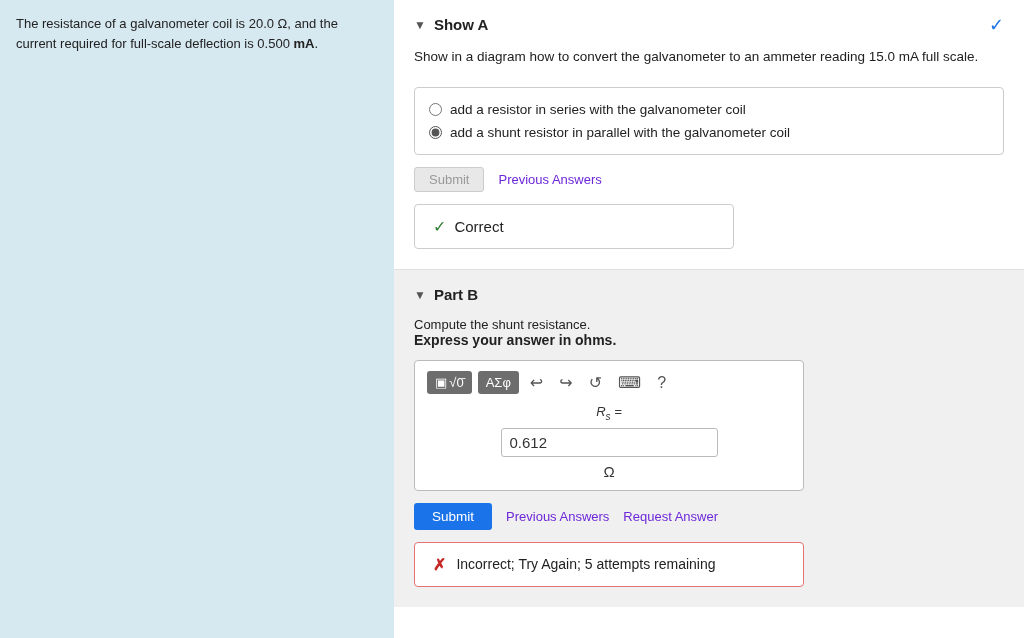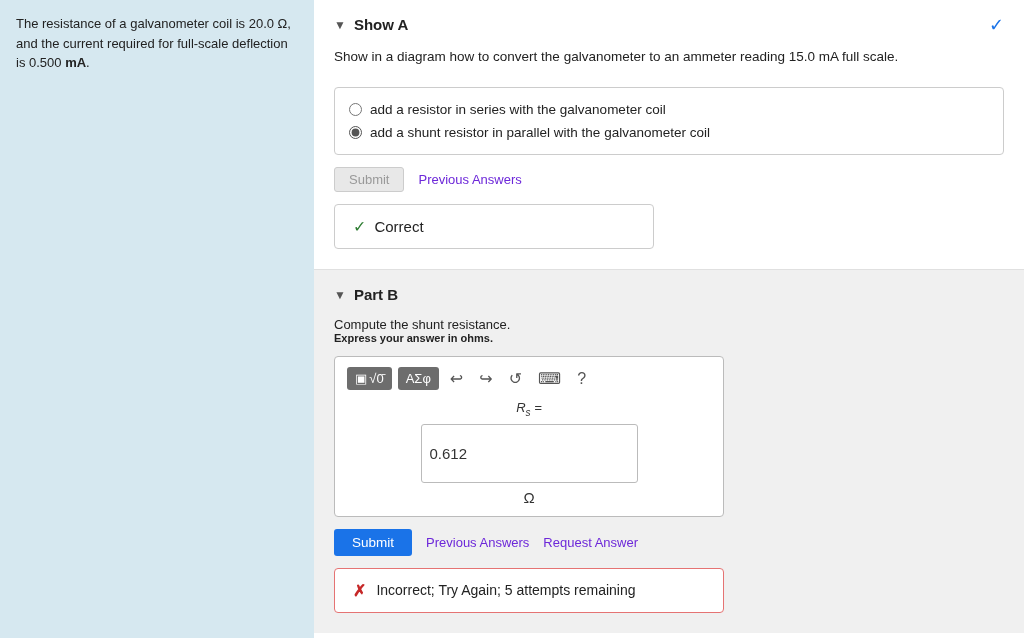--- a/index.html
+++ b/index.html
@@ -8,21 +8,21 @@
       font-size: 14px;
       background: #f5f5f5;
       display: flex;
       width: 1024px;
       min-height: 638px;
       overflow: hidden;
     }
 
     
     .left-panel {
-      width: 314px;
+      width: 394px;
       background: #d6e8f0;
       padding: 14px 16px;
       flex-shrink: 0;
     }
     .left-panel p {
       font-size: 13px;
       line-height: 1.5;
       color: #222;
     }
 
@@ -137,21 +137,21 @@
     .part-b-section {
       padding: 16px 20px 20px 20px;
       background: #f0f0f0;
     }
 
     .compute-text {
       font-size: 13px;
       color: #222;
     }
     .express-text {
-      font-size: 11px;
+      font-size: 14px;
       font-weight: bold;
       color: #222;
       margin-bottom: 12px;
     }
 
     .input-area {
       border: 1px solid #bbb;
       border-radius: 4px;
       background: #fff;
       padding: 10px 12px;
@@ -194,21 +194,21 @@
     .formula-label {
       font-size: 13px;
       color: #333;
       font-style: italic;
       white-space: nowrap;
     }
     .formula-input {
       flex: 1;
       border: 1px solid #bbb;
       border-radius: 3px;
-      padding: 20px 8px;
+      padding: 5px 8px;
       font-size: 15px;
       color: #333;
       outline: none;
     }
     .omega-symbol {
       font-size: 15px;
       color: #333;
     }
 
     .part-b-actions {

